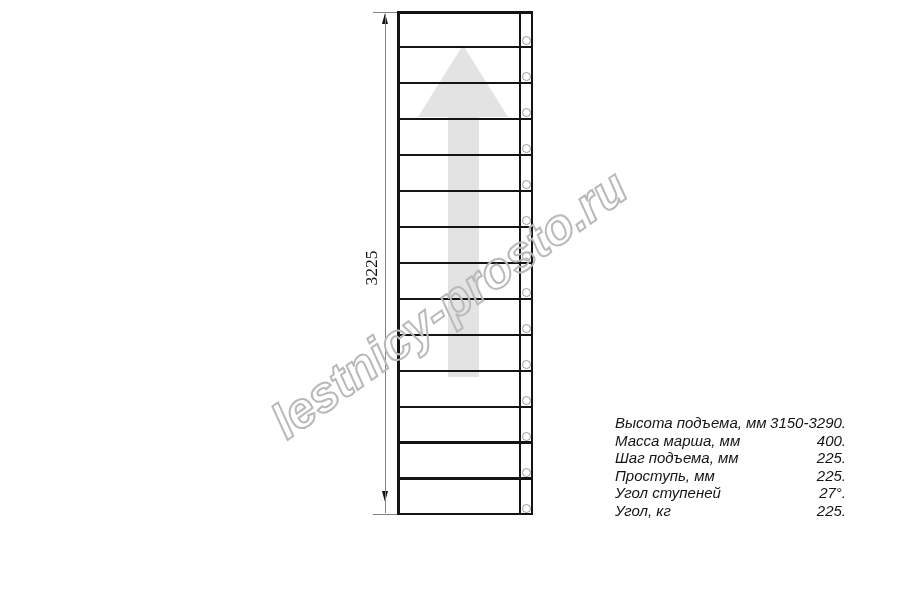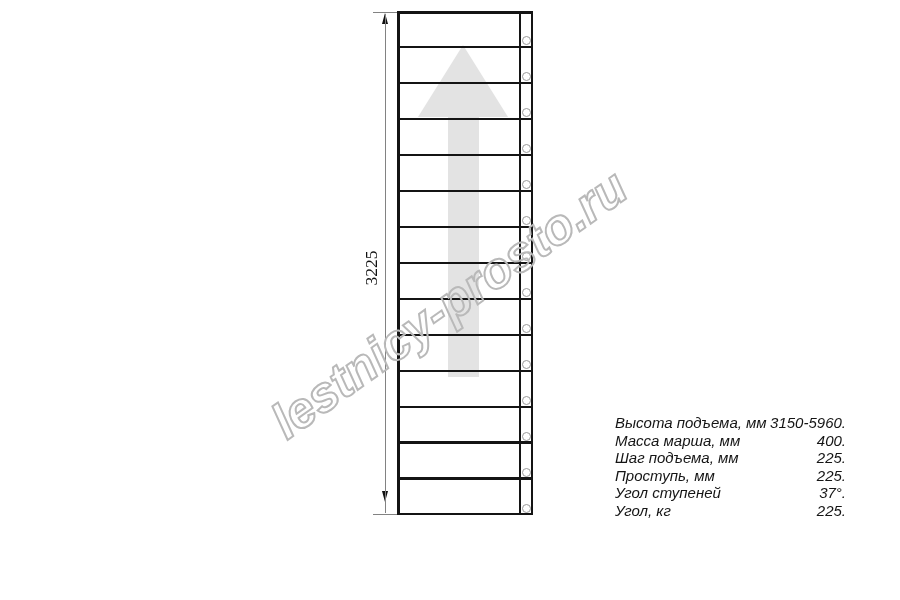--- a/index.html
+++ b/index.html
@@ -160,37 +160,37 @@
   <div class="dim-ext dim-ext-bottom"></div>
   <div class="dim-arrow dim-arrow-top"></div>
   <div class="dim-arrow dim-arrow-bottom"></div>
   <div class="dim-label">3225</div>
 
   <div class="watermark">lestnicy-prosto.ru</div>
 
   <div class="specs">
     <div class="spec-row">
       <span class="spec-label">Высота подъема, мм</span>
-      <span class="spec-value">3150-5960.</span>
+      <span class="spec-value">3150-3290.</span>
     </div>
     <div class="spec-row">
       <span class="spec-label">Масса марша, мм</span>
       <span class="spec-value">400.</span>
     </div>
     <div class="spec-row">
       <span class="spec-label">Шаг подъема, мм</span>
       <span class="spec-value">225.</span>
     </div>
     <div class="spec-row">
       <span class="spec-label">Проступь, мм</span>
       <span class="spec-value">225.</span>
     </div>
     <div class="spec-row">
       <span class="spec-label">Угол ступеней</span>
-      <span class="spec-value">37°.</span>
+      <span class="spec-value">27°.</span>
     </div>
     <div class="spec-row">
       <span class="spec-label">Угол, кг</span>
       <span class="spec-value">225.</span>
     </div>
   </div>
 
 </div>
 
 </body></html>

